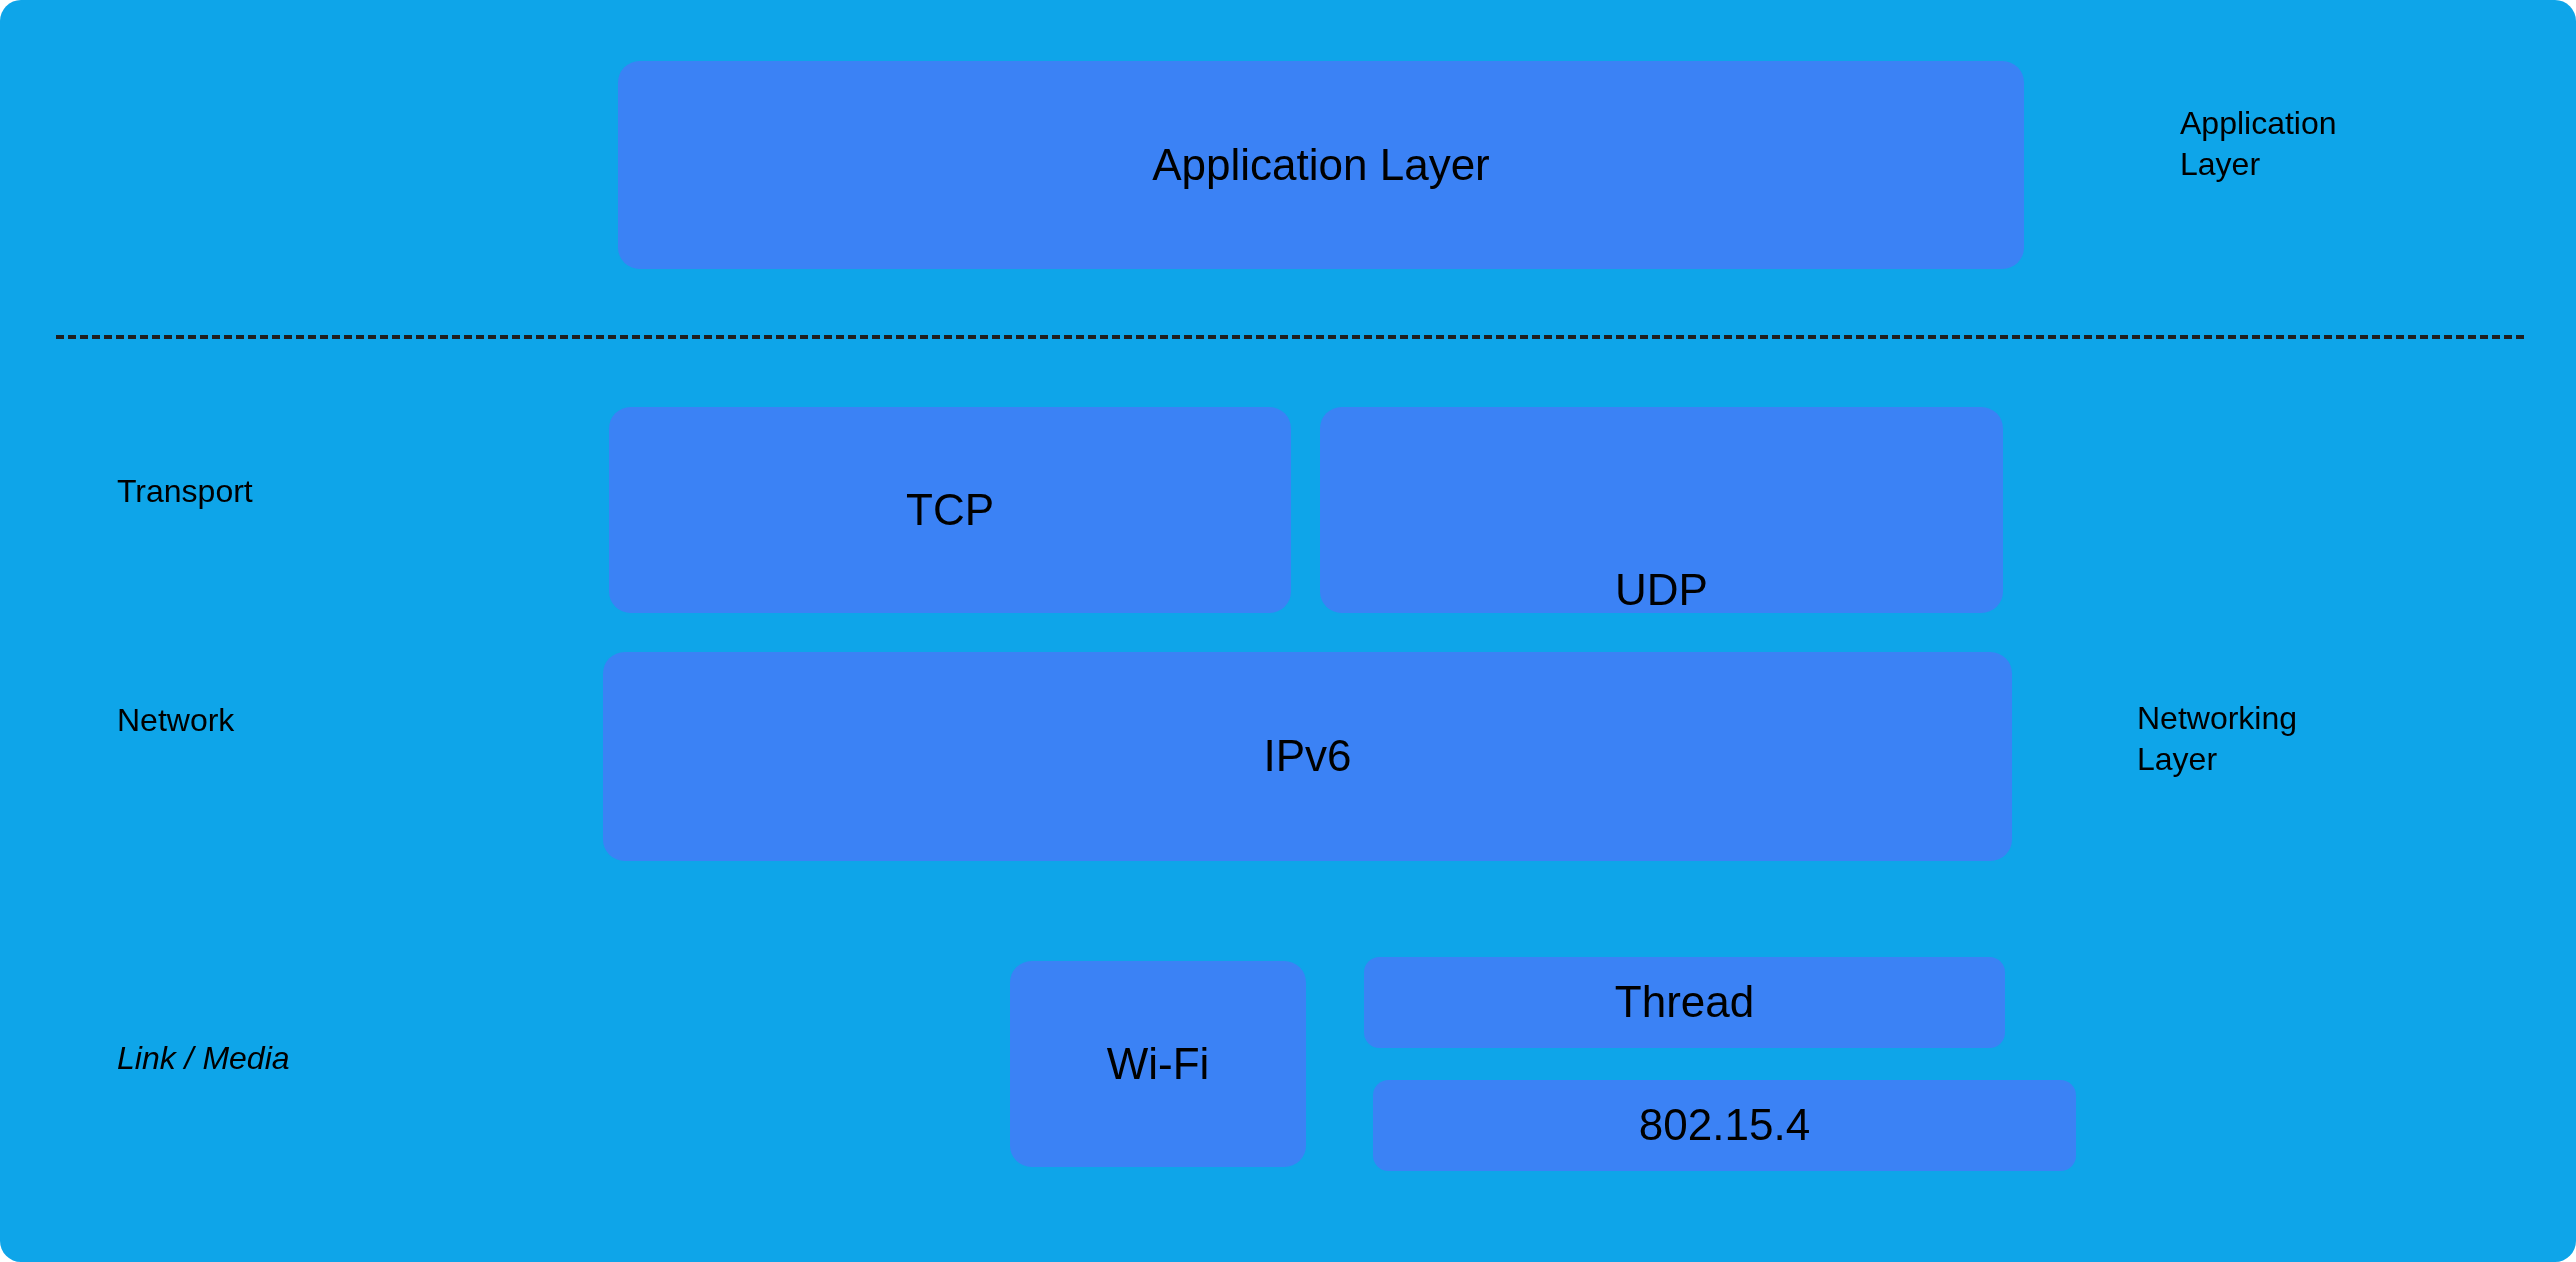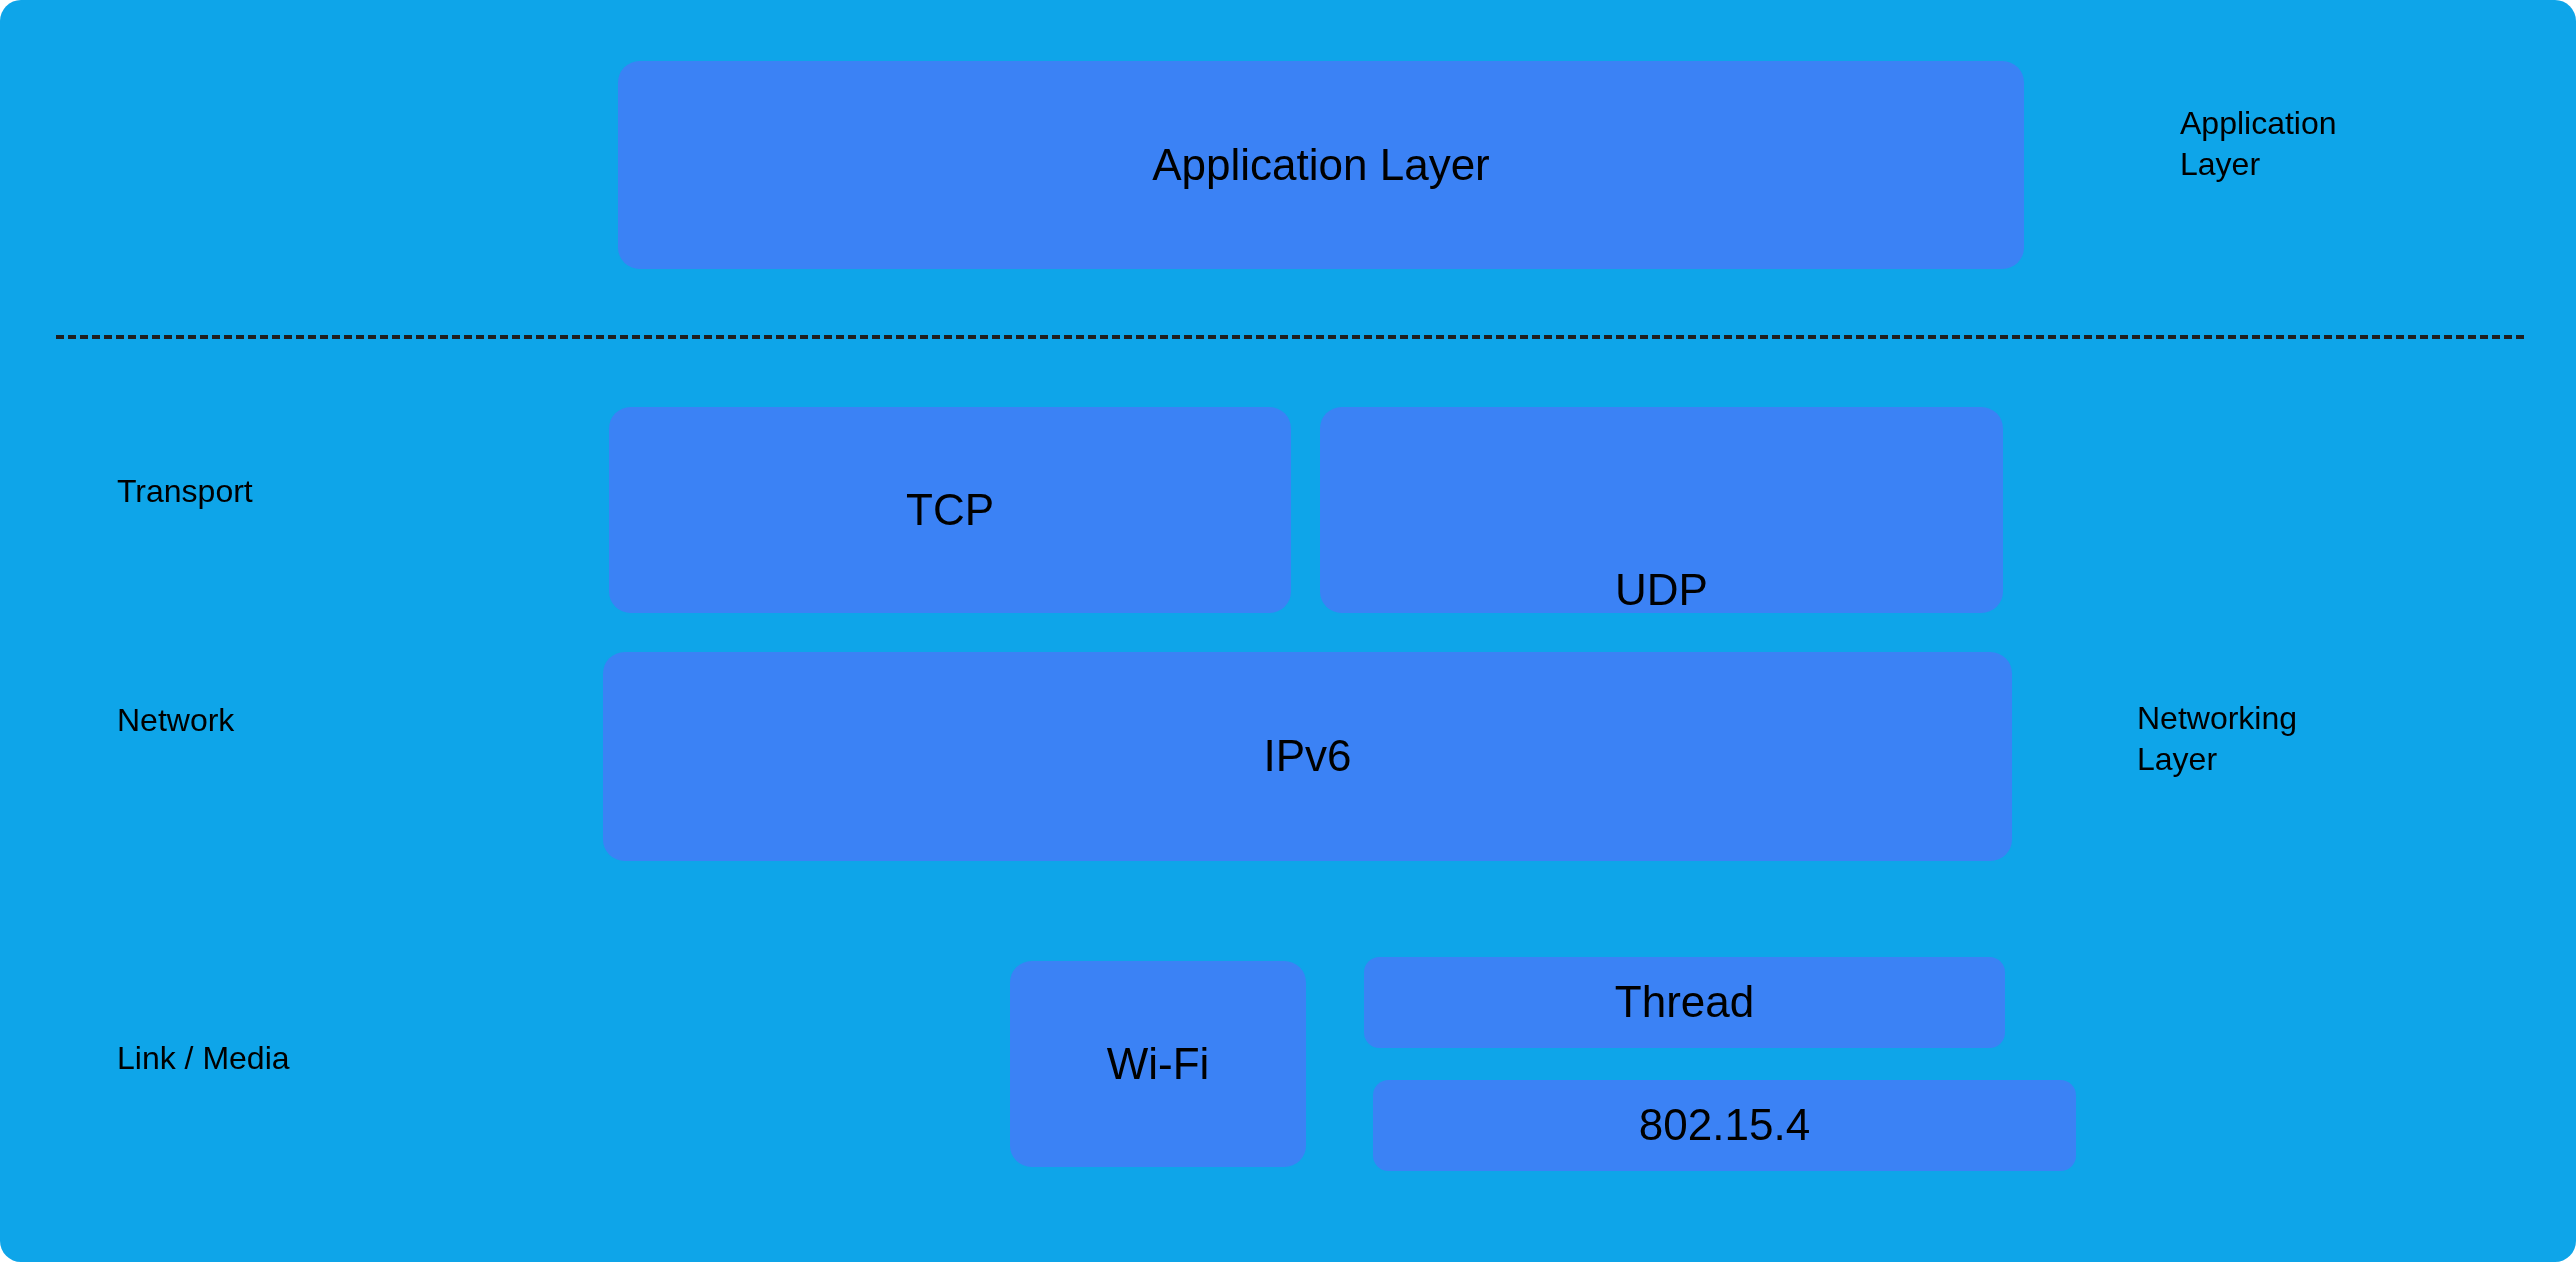--- a/index.html
+++ b/index.html
@@ -82,21 +82,21 @@
 
   <div class="side-label left" style="left:117px; top:700px; width:464px;">Network</div>
 
   <div class="box" style="left:603px; top:652px; width:1409px; height:209px;">
     <span class="box-label">IPv6</span>
   </div>
 
   <div class="side-label right" style="left:2137px; top:698px; width:392px;">Networking
 Layer</div>
 
-  <div class="side-label left" style="left:117px; top:1038px; width:515px;">Link / Media</div>
+  <div class="side-label left" style="left:117px; top:1038px; width:515px;font-style:italic;">Link / Media</div>
 
 
   <div class="box" style="left:1010px; top:961px; width:296px; height:206px;">
     <span class="box-label">Wi-Fi</span>
   </div>
 
   <div class="box" style="left:1364px; top:957px; width:641px; height:91px; border-radius:15.5px;">
     <span class="box-label">Thread</span>
   </div>
 

